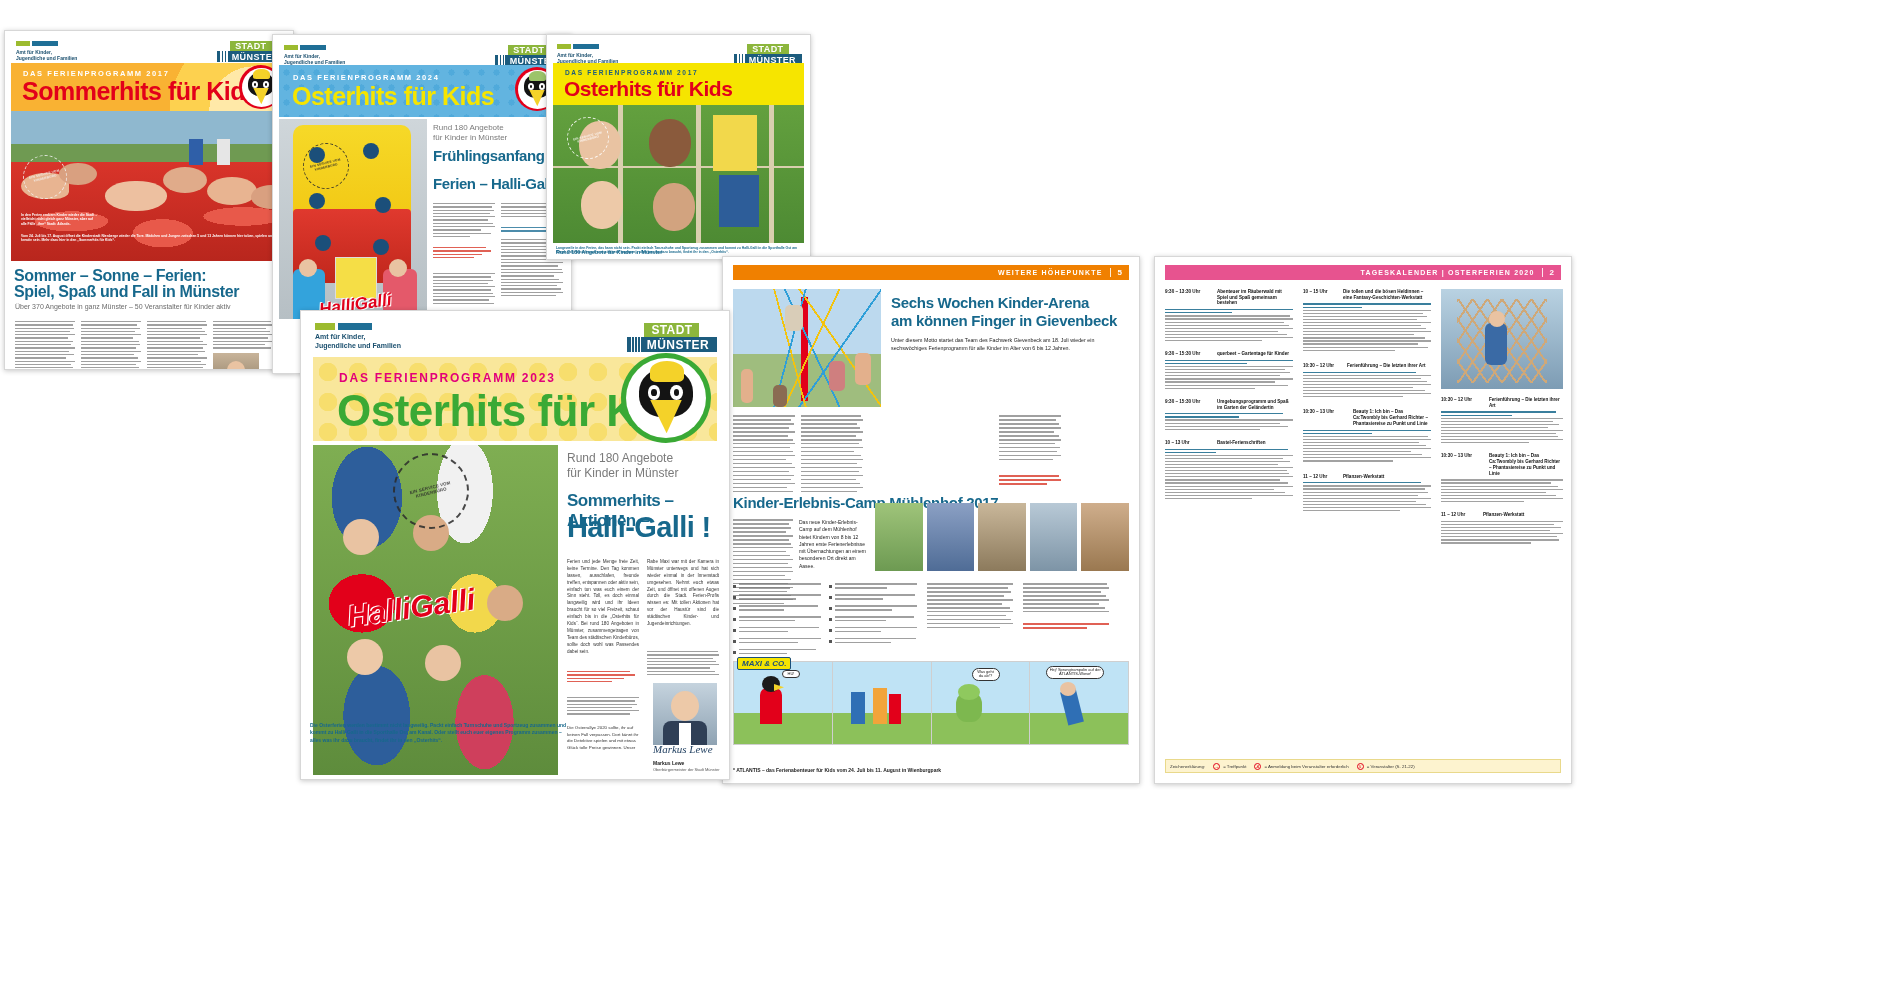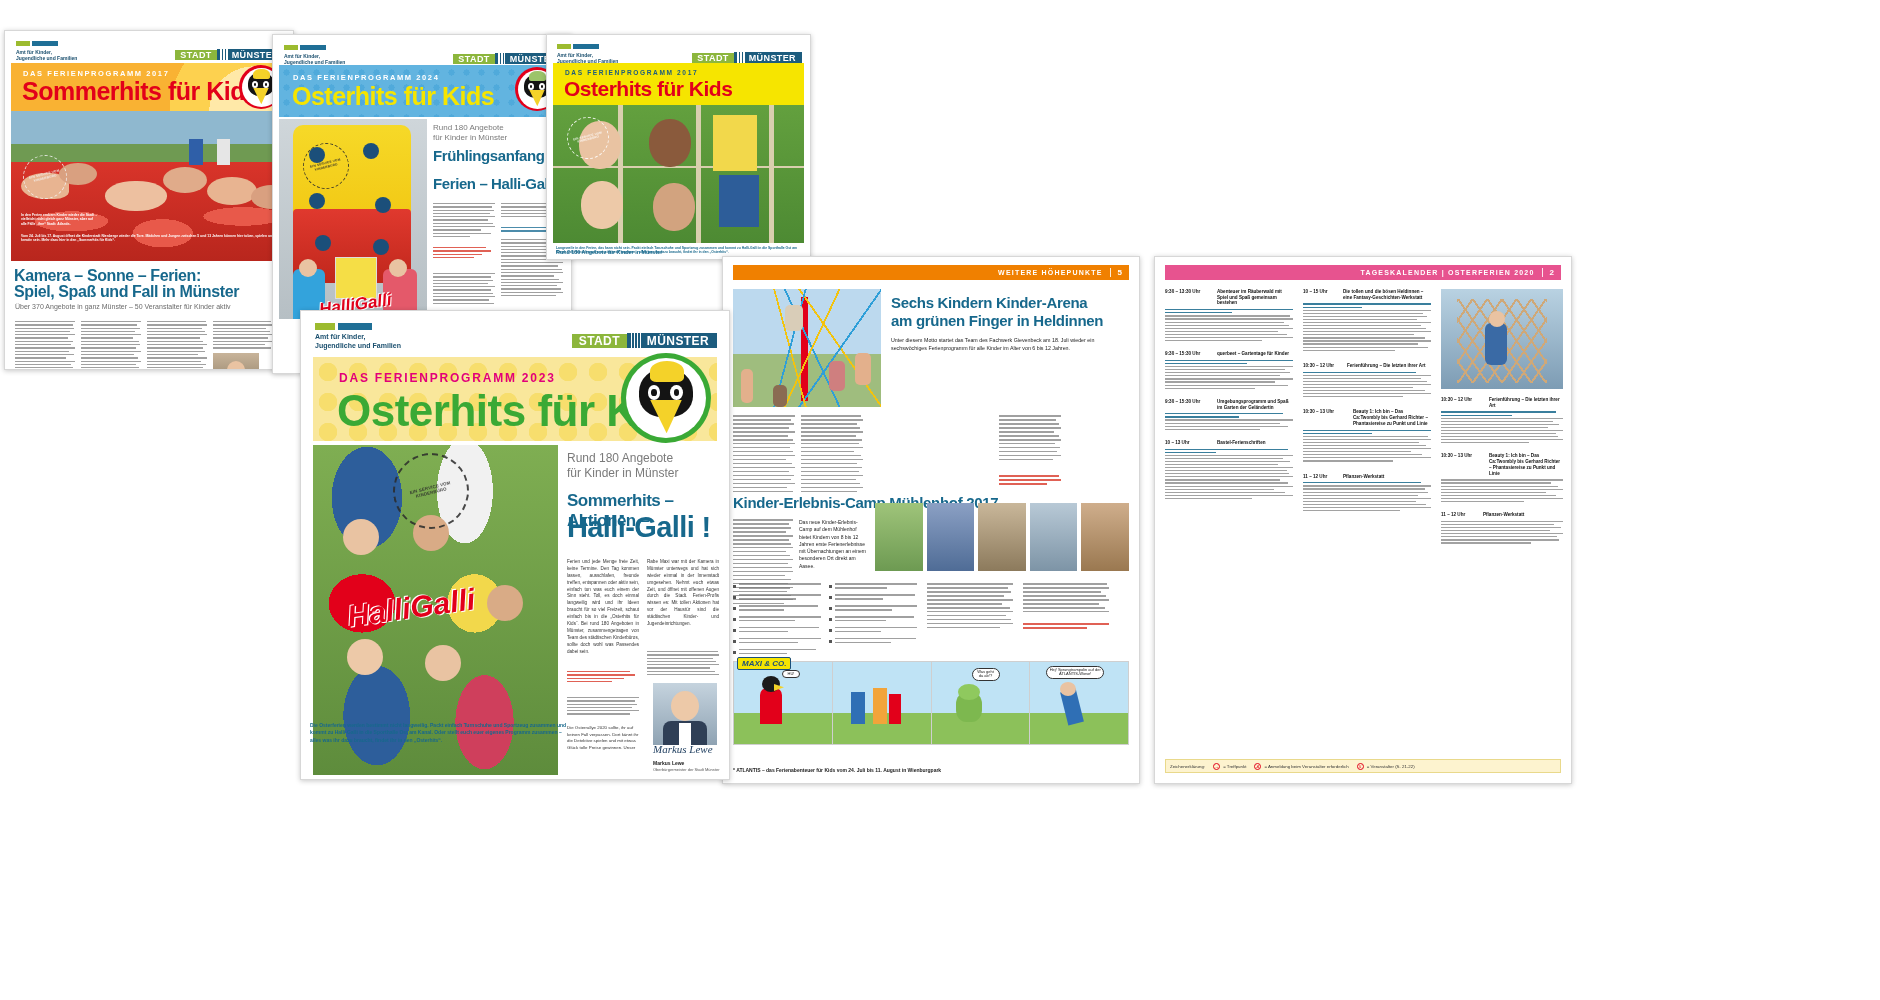--- a/index.html
+++ b/index.html
@@ -22,21 +22,21 @@
 
   
   .amt-logo { position: absolute; }
   .amt-bars { display: flex; gap: 2px; margin-bottom: 3px; }
   .amt-bars i { display: block; height: 5px; }
   .amt-bars i.g { width: 14px; background: #9cbb2f; }
   .amt-bars i.b { width: 26px; background: #1f6f96; }
   .amt-txt { font-size: 5px; line-height: 1.25; color: #1a4f6e; font-weight: bold; white-space: nowrap; }
 
   .stadt-badge {
-    position: absolute; display: flex; align-items: flex-end; height: 19px;
+    position: absolute; display: flex; align-items: center; height: 19px; flex-direction: column;
   }
   .stadt-badge .s1 { background: #8cb63c; color: #fff; font-size: 9px; font-weight: bold; letter-spacing: .4px; display: flex; align-items: center; padding: 0 5px; }
   .stadt-badge .s2 { background: #1c5c7e; color: #fff; font-size: 9px; font-weight: bold; letter-spacing: .4px; display: flex; align-items: center; padding: 0 6px 0 3px; gap: 3px; }
   .stadt-badge .cath { display: inline-block; width: 9px; height: 11px; background:
      repeating-linear-gradient(to right, #fff 0 1.5px, transparent 1.5px 3px); }
 
   .banner-sub { font-weight: bold; letter-spacing: 1.6px; }
   .banner-title { font-weight: bold; letter-spacing: -0.5px; }
 
   .raven {
@@ -157,21 +157,21 @@
       <div style="position:absolute;left:196px;top:66px;width:50px;height:28px;background:#e8b491;border-radius:50%;"></div>
       <div style="position:absolute;left:240px;top:74px;width:40px;height:24px;background:#d9a080;border-radius:50%;"></div>
       <div style="position:absolute;left:178px;top:28px;width:14px;height:26px;background:#2f5fa8;"></div>
       <div style="position:absolute;left:206px;top:28px;width:13px;height:26px;background:#e6e6e6;"></div>
       <div class="stamp" style="left:12px; top:44px; width:44px; height:44px; border-color:#f3f3f3; color:#f3f3f3; font-size:3.2px;">EIN SERVICE VOM KINDERBÜRO</div>
 
       <div class="cap-txt" style="left:10px; top:102px; width:78px; font-size:3.4px; color:#fff;">In den Ferien erobern Kinder wieder die Stadt – vielleicht nicht gleich ganz Münster, aber auf alle Fälle „ihre“ Stadt: Atlantis.</div>
       <div class="cap-txt" style="left:10px; top:123px; right:10px; font-size:3.4px; color:#fff;">Vom 24. Juli bis 17. August öffnet die Kinderstadt Nienberge wieder die Tore. Mädchen und Jungen zwischen 5 und 13 Jahren können hier toben, spielen und kreativ sein. Mehr dazu hier in den „Sommerhits für Kids“.</div>
     </div>
 
-    <div style="position:absolute;left:9px;top:236px;font-size:16px;font-weight:bold;color:#17688c;letter-spacing:-.4px;">Kamera – Sonne – Ferien:</div>
+    <div style="position:absolute;left:9px;top:236px;font-size:16px;font-weight:bold;color:#17688c;letter-spacing:-.4px;">Sommer – Sonne – Ferien:</div>
     <div style="position:absolute;left:9px;top:252px;font-size:16px;font-weight:bold;color:#17688c;letter-spacing:-.4px;">Spiel, Spaß und Fall in Münster</div>
     <div style="position:absolute;left:10px;top:272px;font-size:7px;color:#6b6b6b;">Über 370 Angebote in ganz Münster – 50 Veranstalter für Kinder aktiv</div>
 
     <div class="copy sm" style="left:10px; top:290px; width:60px;">
       <div class="ln" style="width:100%"></div>
         <div class="ln" style="width:96%"></div>
         <div class="ln" style="width:99%"></div>
       <div class="ln" style="width:92%"></div>
         <div class="ln" style="width:100%"></div>
         <div class="ln" style="width:88%"></div>
@@ -406,22 +406,22 @@
         linear-gradient(115deg, transparent 52%, #f2c30f 52% 53%, transparent 53%),
         linear-gradient(65deg, transparent 52%, #2f9fd8 52% 53%, transparent 53%),
         linear-gradient(125deg, transparent 64%, #2f9fd8 64% 65%, transparent 65%),
         linear-gradient(55deg, transparent 64%, #f2c30f 64% 65%, transparent 65%);"></div>
       <div style="position:absolute;left:8px;top:80px;width:12px;height:34px;background:#e3b08c;border-radius:5px;"></div>
       <div style="position:absolute;left:52px;top:16px;width:18px;height:26px;background:#d9cdb8;border-radius:5px;"></div>
       <div style="position:absolute;left:96px;top:72px;width:16px;height:30px;background:#cf7f7f;border-radius:5px;"></div>
       <div style="position:absolute;left:122px;top:64px;width:16px;height:32px;background:#e3b08c;border-radius:5px;"></div>
       <div style="position:absolute;left:40px;top:96px;width:14px;height:22px;background:#8a6b52;border-radius:5px;"></div>
     </div>
-    <div class="hl2" style="left:168px; top:38px; font-size:15px;">Sechs Kindern Kinder-Arena</div>
-    <div class="hl2" style="left:168px; top:56px; font-size:15px;">am grünen Finger in Heldinnen</div>
+    <div class="hl2" style="left:168px; top:38px; font-size:15px;">Sechs Wochen Kinder-Arena</div>
+    <div class="hl2" style="left:168px; top:56px; font-size:15px;">am können Finger in Gievenbeck</div>
     <div style="position:absolute;left:168px;top:80px;right:10px;font-size:5.3px;color:#222;line-height:1.45;">Unter diesem Motto startet das Team des Fachwerk Gievenbeck am 18. Juli wieder ein sechswöchiges Ferienprogramm für alle Kinder im Alter von 6 bis 12 Jahren.</div>
 
     <div class="copy" style="left:10px; top:158px; width:62px;">
       <div class="ln" style="width:100%"></div>
         <div class="ln" style="width:93%"></div>
         <div class="ln" style="width:98%"></div>
       <div class="ln" style="width:91%"></div>
         <div class="ln" style="width:100%"></div>
         <div class="ln" style="width:88%"></div>
       <div class="ln" style="width:96%"></div>

